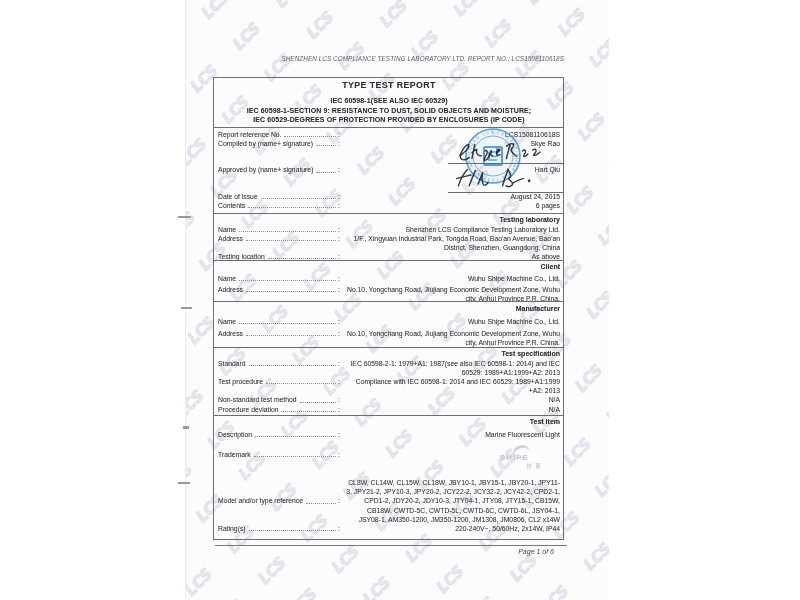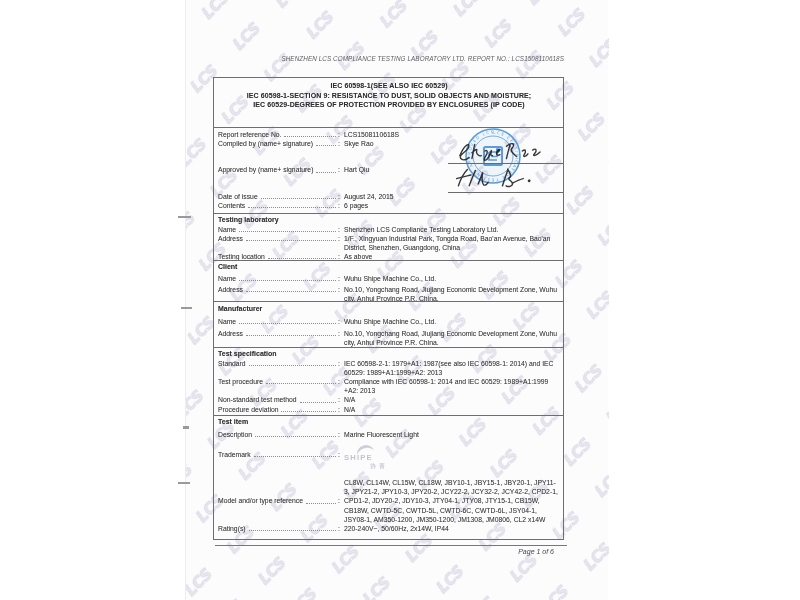--- a/index.html
+++ b/index.html
@@ -21,21 +21,21 @@
     font-size:6.3px; font-style:italic; color:#5d5d62;
     text-align:right; letter-spacing:0.1px; white-space:nowrap;
   }
 
   .report-table {
     position:absolute; left:27px; top:77px; width:351px;
     border:1.3px solid #6e6e72; background:transparent;
     font-size:6.8px; line-height:9.2px;
     text-shadow:0 0 0.5px rgba(80,80,80,0.35);
   }
-  .sec { border-bottom:1.1px solid #6e6e72; padding:1px 3px 0 4px; overflow:hidden; }
+  .sec { border-bottom:1.1px solid #6e6e72; padding:1px 3px 0 4px; overflow:hidden;text-align:right; }
   .sec:last-child { border-bottom:none; }
 
   .sec-title { height:50px; text-align:center; padding-top:3px; }
   .sec-title .title { font-size:8.8px; font-weight:bold; letter-spacing:0.4px; color:#2e2e30; margin-bottom:6px; }
   .sec-title .sub { font-size:7px; font-weight:bold; color:#2e2e30; line-height:9.6px; letter-spacing:0.1px; }
 
   .sec-info { height:86px; padding-top:2px; }
   .sec-lab { height:47px; }
   .sec-client { height:41px; }
   .sec-manu { height:46px; padding-top:2px; }
@@ -105,20 +105,21 @@
     <div class="artifact art-3"></div>
     <div class="artifact art-4"></div>
 
     <div class="content">
 
       <div class="doc-header">SHENZHEN LCS COMPLIANCE TESTING LABORATORY LTD. REPORT NO.: LCS1508110618S</div>
 
       <div class="report-table">
 
         <div class="sec sec-title">
+          <div class="title">TYPE TEST REPORT</div>
           <div class="sub">IEC 60598-1(SEE ALSO IEC 60529)</div>
           <div class="sub">IEC 60598-1-SECTION 9: RESISTANCE TO DUST, SOLID OBJECTS AND MOISTURE;</div>
           <div class="sub">IEC 60529-DEGREES OF PROTECTION PROVIDED BY ENCLOSURES (IP CODE)</div>
         </div>
 
         <div class="sec sec-info">
           <div class="row">
             <div class="lblcell">
                 <span class="lbl">Report reference No.</span>
                 <span class="leader"></span>

